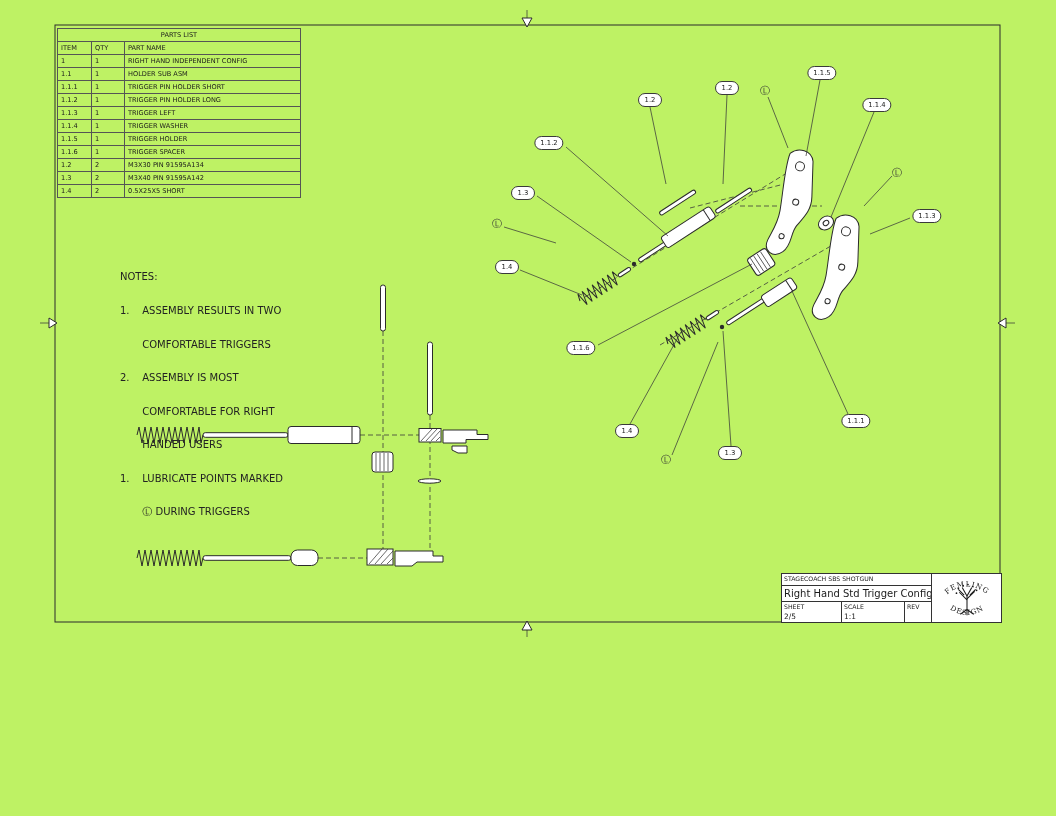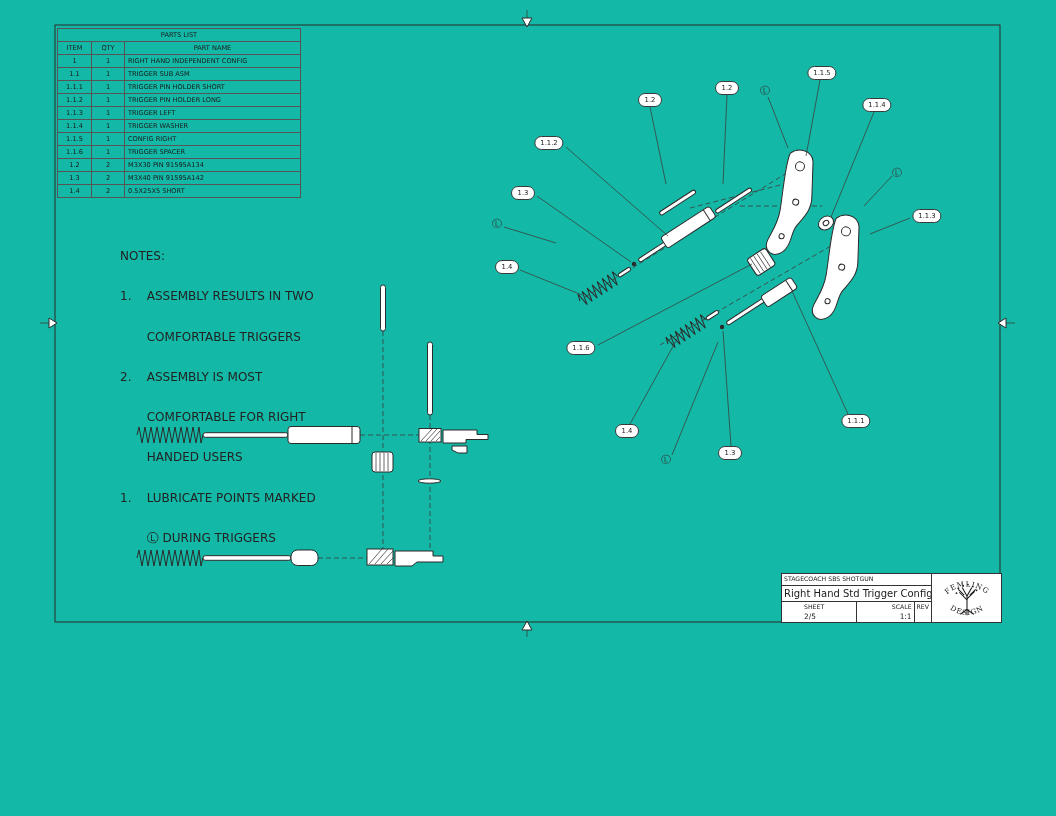--- a/index.html
+++ b/index.html
@@ -1,37 +1,37 @@
 <!DOCTYPE html>
 <html><head>
 <meta charset="utf-8">
 <style>
   html,body { margin:0; padding:0; background:#ffffff; }
   .canvas {
-    position:relative; width:1056px; height:816px; background:#14b8a6;
+    position:relative; width:1056px; height:816px; background:#bef264;
     font-family:"DejaVu Sans","Liberation Sans",sans-serif; color:#1a1a1a;
     overflow:hidden;
   }
   svg.sheet { position:absolute; left:0; top:0; }
   .ln   { fill:none; stroke:#2b2b2b; stroke-width:1; }
   .thin { fill:none; stroke:#3a3a3a; stroke-width:0.75; }
   .dash { fill:none; stroke:#3a3a3a; stroke-width:0.8; stroke-dasharray:5 3; }
   .fillw{ fill:#ffffff; stroke:#2b2b2b; stroke-width:1; }
   .dot  { fill:#2b2b2b; stroke:none; }
 
   
   table.parts { position:absolute; left:57px; top:28px; border-collapse:collapse;
     font-size:6.6px; line-height:1; table-layout:fixed; }
   table.parts td { border:1px solid #555; padding:1px 3px; height:10px;
     white-space:nowrap; overflow:hidden; }
-  td.c { text-align:center; }
+  td.c { }
   td.t { text-align:center; }
 
   
-  .notes { position:absolute; left:120px; top:223px; font-size:12px;
+  .notes { position:absolute; left:120px; top:249px; font-size:10px;
     line-height:1.12; white-space:pre; color:#222; }
 
   
   .balloon { position:absolute; transform:translate(-50%,-50%);
     border:1px solid #3a3a3a; border-radius:8px; background:#fff;
     font-size:6.8px; line-height:12px; height:12px; padding:0 5px;
     min-width:12px; text-align:center; color:#222; z-index:3; }
 
   
   .lube { position:absolute; transform:translate(-50%,-50%); font-size:10px;
@@ -43,22 +43,22 @@
   .tb-main { width:149px; border-right:1px solid #333; display:flex;
     flex-direction:column; }
   .tb-company { height:11px; border-bottom:1px solid #333; font-size:6.2px;
     padding:1px 2px 0 2px; white-space:nowrap; overflow:hidden; }
   .tb-title { height:15px; border-bottom:1px solid #333; font-size:10px;
     padding:2px 2px 0 2px; white-space:nowrap; overflow:hidden; }
   .tb-row { flex:1; display:flex; }
   .tb-cell { padding:1px 2px; font-size:6.2px; display:flex;
     flex-direction:column; }
   .tb-cell .val { font-size:7.4px; margin-top:2px; }
-  .cell-sheet { width:55px; border-right:1px solid #333;margin-left:20px; }
-  .cell-scale { width:58px; border-right:1px solid #333;text-align:right; }
+  .cell-sheet { width:55px; border-right:1px solid #333; }
+  .cell-scale { width:58px; border-right:1px solid #333; }
   .cell-rev { flex:1; }
   .tb-logo { flex:1; display:flex; align-items:center; justify-content:center; }
   .tb-logo text { font-family:"DejaVu Serif","Liberation Serif",serif; }
 </style>
 </head>
 <body>
 
 <div class="canvas">
 
   <svg class="sheet" width="1056" height="816" viewBox="0 0 1056 816">
@@ -243,21 +243,21 @@
       <td class="c">PART NAME</td>
     </tr>
     <tr>
           <td class="c">1</td>
           <td class="c">1</td>
           <td>RIGHT HAND INDEPENDENT CONFIG</td>
         </tr>
     <tr>
           <td class="c">1.1</td>
           <td class="c">1</td>
-          <td>TRIGGER SUB ASM</td>
+          <td>HOLDER SUB ASM</td>
         </tr>
     <tr>
           <td class="c">1.1.1</td>
           <td class="c">1</td>
           <td>TRIGGER PIN HOLDER SHORT</td>
         </tr>
     <tr>
           <td class="c">1.1.2</td>
           <td class="c">1</td>
           <td>TRIGGER PIN HOLDER LONG</td>
@@ -268,21 +268,21 @@
           <td>TRIGGER LEFT</td>
         </tr>
     <tr>
           <td class="c">1.1.4</td>
           <td class="c">1</td>
           <td>TRIGGER WASHER</td>
         </tr>
     <tr>
           <td class="c">1.1.5</td>
           <td class="c">1</td>
-          <td>CONFIG RIGHT</td>
+          <td>TRIGGER HOLDER</td>
         </tr>
     <tr>
           <td class="c">1.1.6</td>
           <td class="c">1</td>
           <td>TRIGGER SPACER</td>
         </tr>
     <tr>
           <td class="c">1.2</td>
           <td class="c">2</td>
           <td>M3X30 PIN 91595A134</td>

